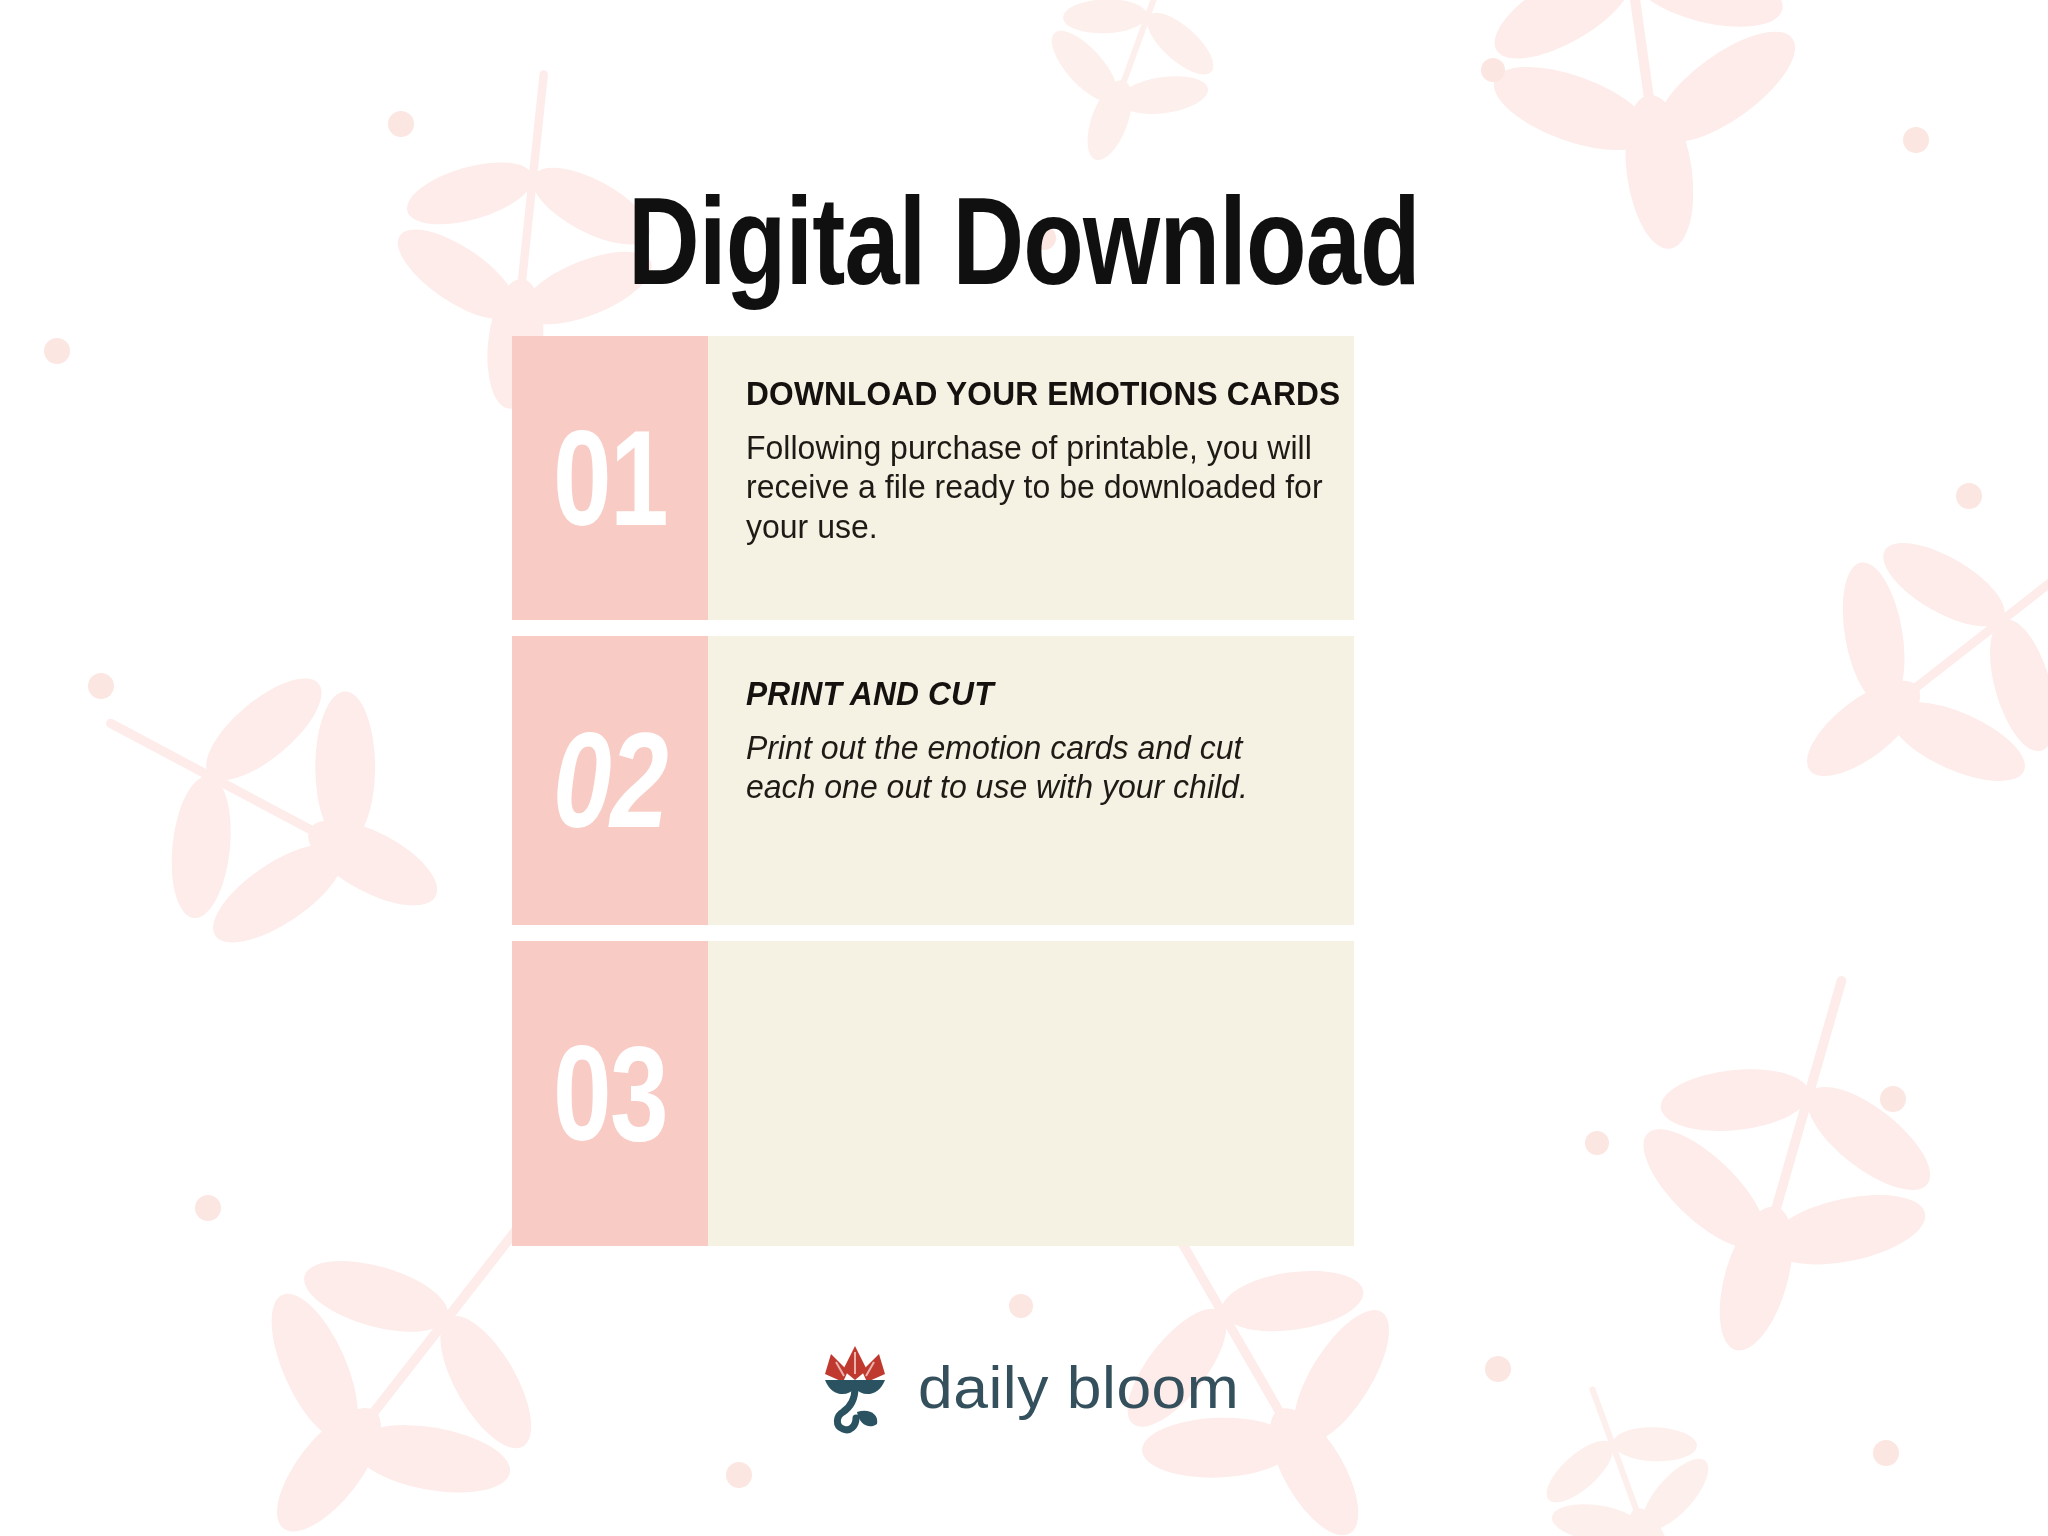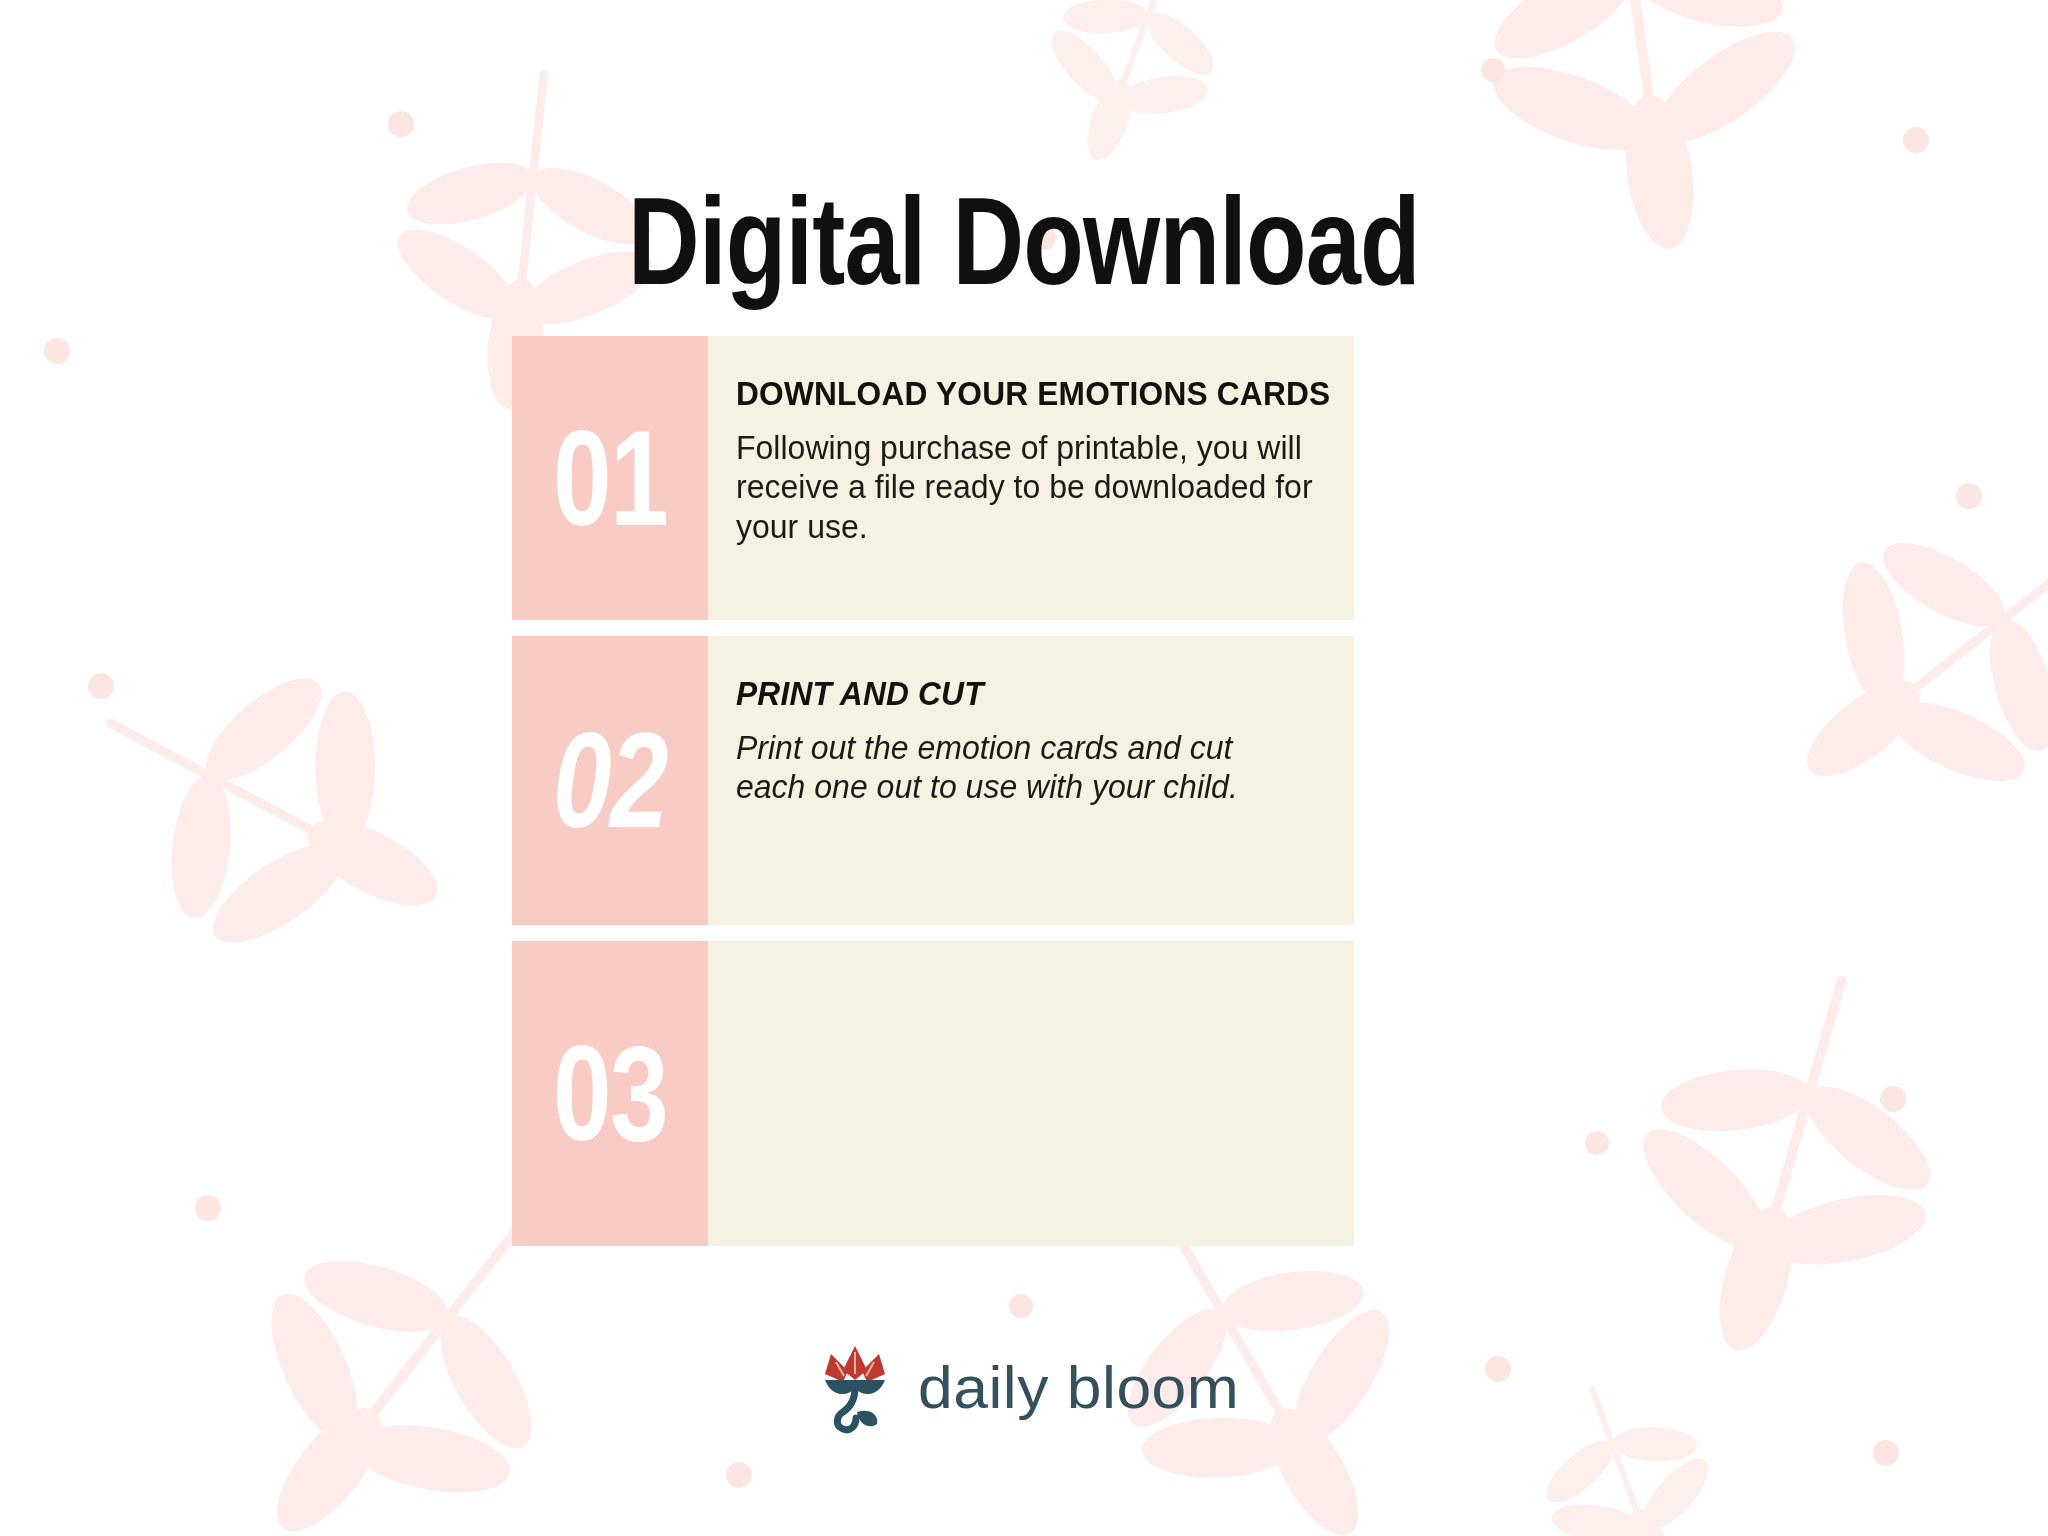--- a/index.html
+++ b/index.html
@@ -81,21 +81,21 @@
     font-size: 135px;
     line-height: 1;
     color: #FFFFFF;
     transform: scaleX(0.78);
     transform-origin: 50% 50%;
     letter-spacing: -2px;
   }
 
   .step-body {
     flex: 1 1 auto;
-    padding: 38px 58px 38px 28px;
+    padding: 38px 58px 38px 38px;
     box-sizing: border-box;
   }
   .step-heading {
     font-family: "Liberation Sans Narrow", "Liberation Sans", sans-serif;
     font-weight: bold;
     font-size: 33px;
     line-height: 1.2;
     letter-spacing: 0.2px;
     color: #14110E;
     margin: 0 0 14px 0;

